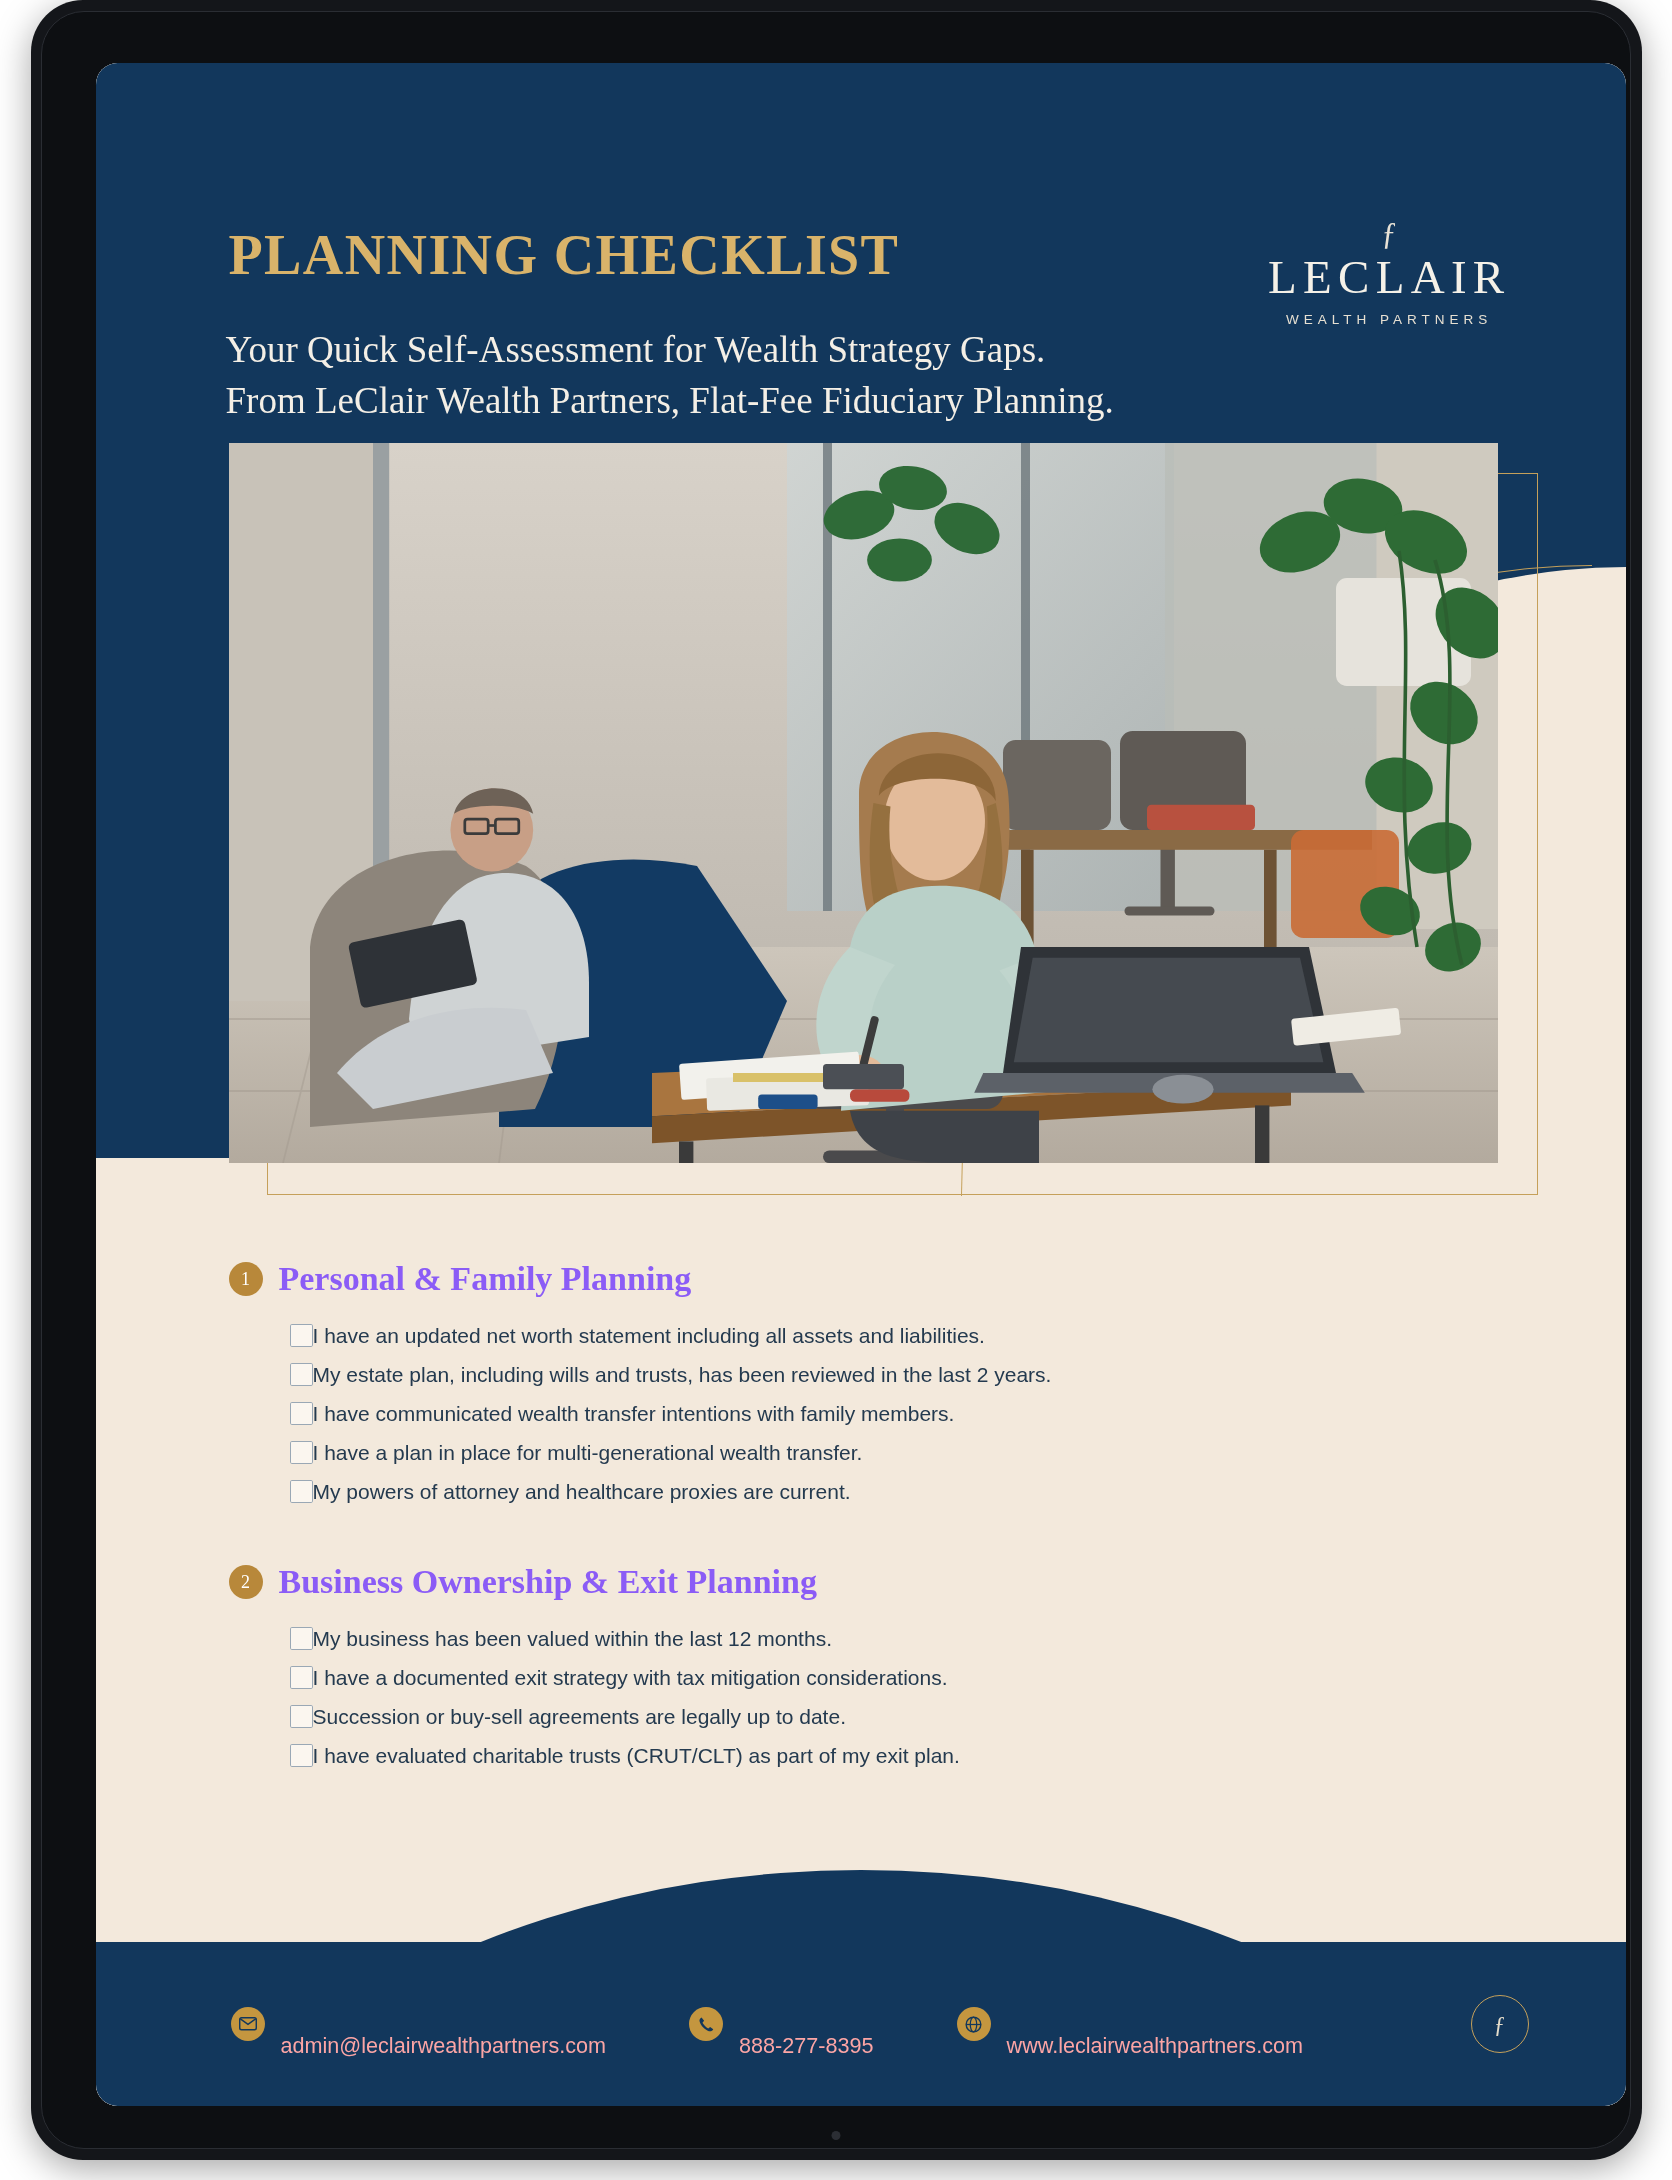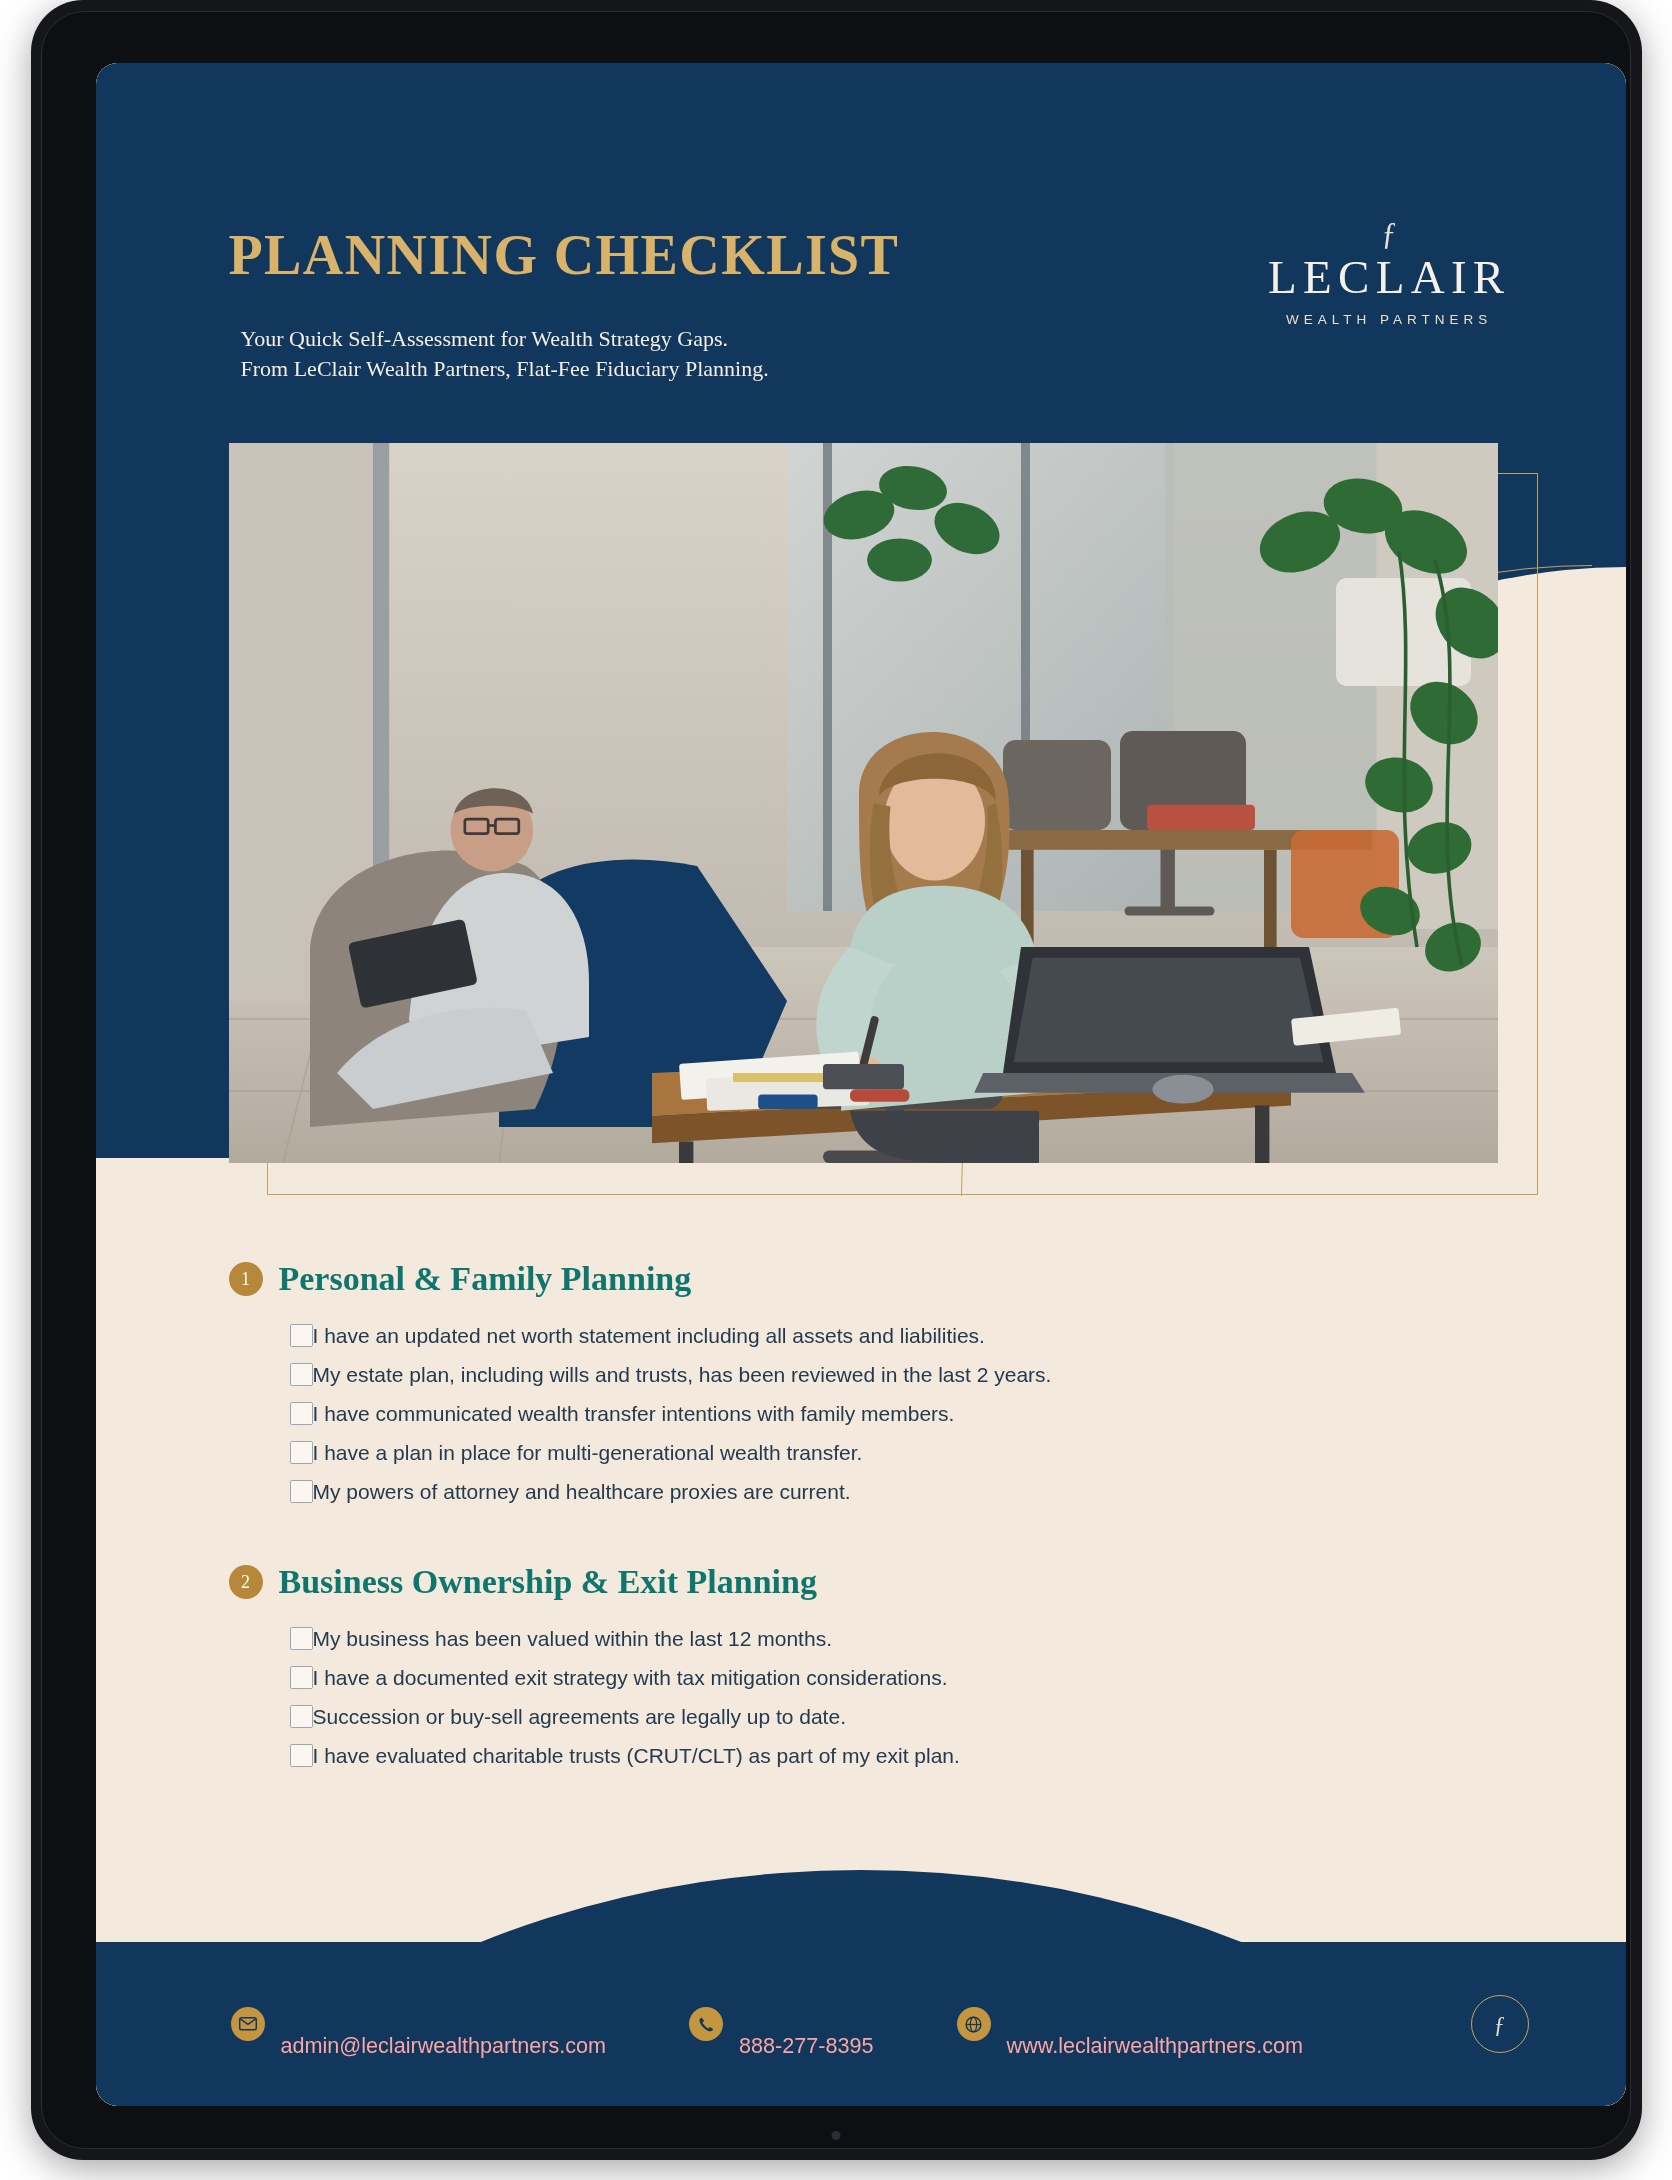--- a/index.html
+++ b/index.html
@@ -108,24 +108,24 @@
     top: 160px;
     font-family: "Liberation Serif", serif;
     font-weight: bold;
     font-size: 56px;
     letter-spacing: 1.4px;
     color: #d9b36a;
     z-index: 6;
   }
   .doc-sub {
     position: absolute;
-    left: 145px;
+    left: 130px;
     top: 261px;
     font-family: "Liberation Serif", serif;
-    font-size: 22px;
+    font-size: 37px;
     line-height: 1.38;
     color: #f4efe6;
     z-index: 6;
   }
 
   
   .brand {
     position: absolute;
     right: 115px;
     top: 155px;
@@ -221,21 +221,21 @@
     font-size: 18px;
     display: flex;
     align-items: center;
     justify-content: center;
     flex: 0 0 auto;
   }
   .section-title {
     font-family: "Liberation Serif", serif;
     font-weight: bold;
     font-size: 34px;
-    color: #0f766e;
+    color: #8b5cf6;
   }
   .items {
     margin-top: 18px;
     margin-left: 61px;
   }
   .item {
     display: flex;
     align-items: center;
     height: 39px;
   }

